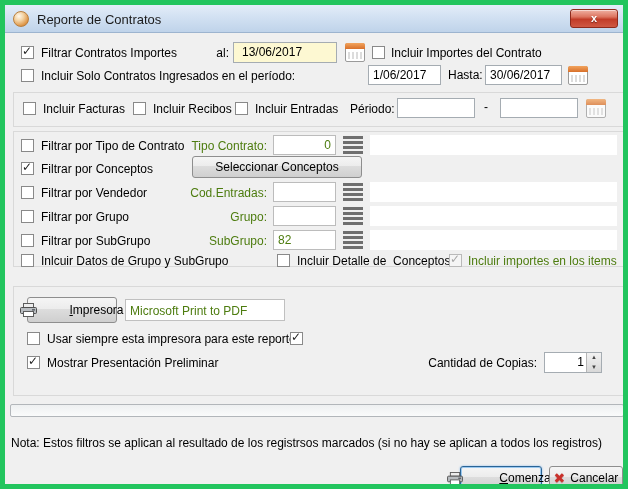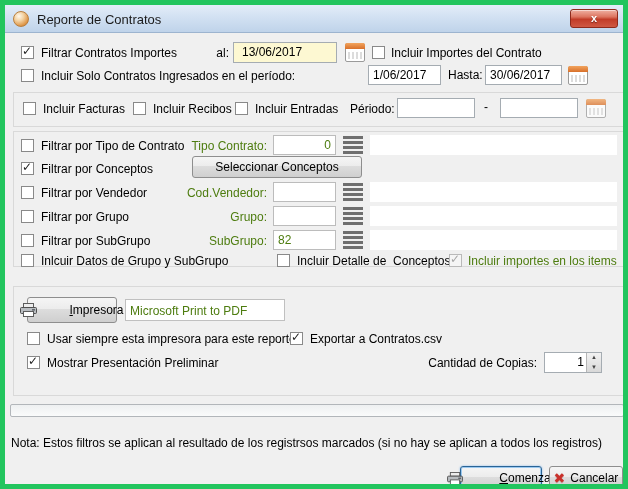--- a/index.html
+++ b/index.html
@@ -119,21 +119,21 @@
   <div class="cb on" style="left:16px;top:157px;">
       <span class="tick">✓</span>
     </div>
   <div class="lbl" style="left:36px;top:157px;">Filtrar por Conceptos</div>
   <div class="btn" style="left:187px;top:151px;width:170px;height:22px;">
     <span>Seleccionar Conceptos</span>
   </div>
 
   <div class="cb" style="left:16px;top:181px;"></div>
   <div class="lbl" style="left:36px;top:181px;">Filtrar por Vendedor</div>
-  <div class="lbl dis" style="left:170px;top:181px;width:92px;text-align:right;">Cod.Vendedor:</div>
+  <div class="lbl dis" style="left:170px;top:181px;width:92px;text-align:right;">Cod.Entradas:</div>
   <div class="field" style="left:268px;top:177px;width:63px;height:20px;border-color:#bcbcbc;"></div>
   <div class="burger" style="left:338px;top:178px;"></div>
   <div class="field flat" style="left:365px;top:177px;width:247px;height:20px;"></div>
 
   <div class="cb" style="left:16px;top:205px;"></div>
   <div class="lbl" style="left:36px;top:205px;">Filtrar por Grupo</div>
   <div class="lbl dis" style="left:170px;top:205px;width:92px;text-align:right;">Grupo:</div>
   <div class="field" style="left:268px;top:201px;width:63px;height:20px;border-color:#bcbcbc;"></div>
   <div class="burger" style="left:338px;top:202px;"></div>
   <div class="field flat" style="left:365px;top:201px;width:247px;height:20px;"></div>
@@ -166,21 +166,20 @@
     </span>
     <span><span class="mn">I</span><span>mpresora</span></span>
   </div>
   <div class="field dis" style="left:120px;top:294px;width:160px;height:22px;padding-top:4px;border-color:#c0c0c0;">Microsoft Print to PDF</div>
 
   <div class="cb" style="left:22px;top:327px;"></div>
   <div class="lbl" style="left:42px;top:327px;">Usar siempre esta impresora para este reporte</div>
   <div class="cb on" style="left:285px;top:327px;">
       <span class="tick">✓</span>
     </div>
-  <div class="lbl" style="left:305px;top:327px;">Exportar a Contratos.csv</div>
 
   <div class="cb on" style="left:22px;top:351px;">
       <span class="tick">✓</span>
     </div>
   <div class="lbl" style="left:42px;top:351px;">Mostrar Presentación Preliminar</div>
   <div class="lbl" style="left:420px;top:351px;width:112px;text-align:right;">Cantidad de Copias:</div>
   <div class="spin" style="left:539px;top:347px;width:58px;height:21px;">
     <div class="val">1</div>
     <div class="arrows">
       <span style="top:0;">▲</span>

